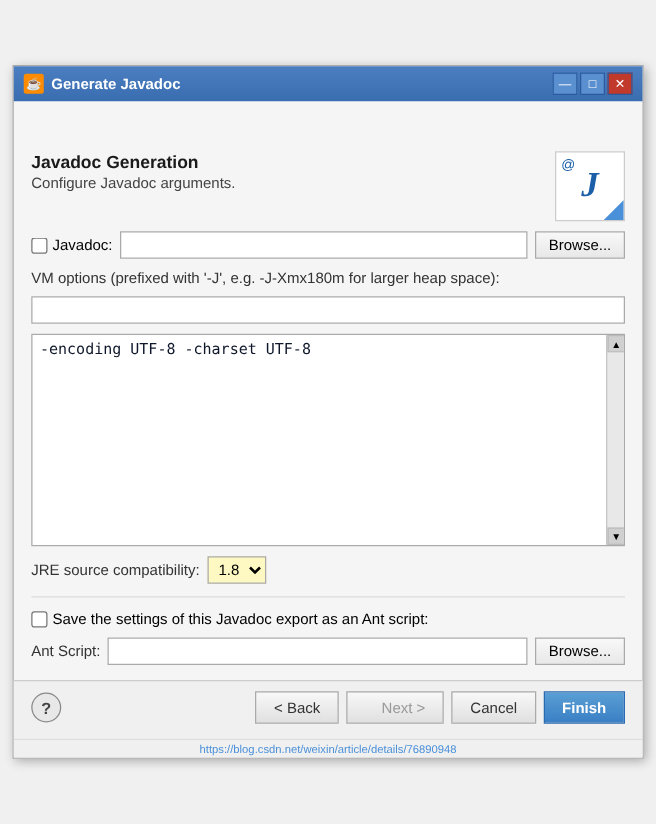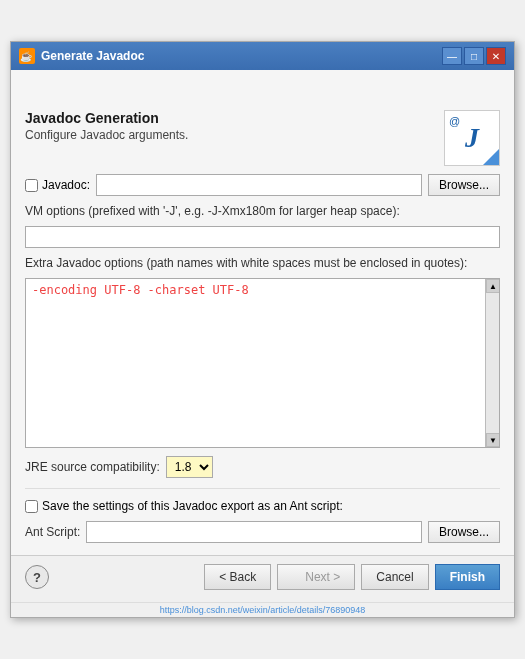--- a/index.html
+++ b/index.html
@@ -187,21 +187,21 @@
     }
     .extra-options-textarea {
       width: calc(100% - 14px);
       height: 100%;
       border: none;
       background: transparent;
       padding: 4px 6px;
       font-size: 12px;
       outline: none;
       resize: none;
-      color: #ef4444;
+      color: #0f172a;
     }
     .scrollbar-v {
       position: absolute;
       right: 0;
       top: 0;
       bottom: 0;
       width: 14px;
       background: #e8e8e8;
       border-left: 1px solid #bbb;
       display: flex;
@@ -332,23 +332,20 @@
       </label>
       <input type="text" class="text-input" placeholder="" style="">
       <button class="browse-btn">Browse...</button>
     </div>
 
     <div>
       <span class="label-text">VM options (prefixed with '-J', e.g. -J-Xmx180m for larger heap space):</span>
     </div>
     <input type="text" class="vm-options-input" style="">
 
-    <div>
-      <span class="label-text">Extra Javadoc options (path names with white spaces must be enclosed in quotes):</span>
-    </div>
     <div class="extra-options-area options-content">
       <textarea class="extra-options-textarea" spellcheck="false" style="">-encoding UTF-8 -charset UTF-8</textarea>
       
       <div class="scrollbar-v">
         <div class="scrollbar-arrow">▲</div>
         <div class="scrollbar-track"></div>
         <div class="scrollbar-arrow">▼</div>
       </div>
     </div>
 

